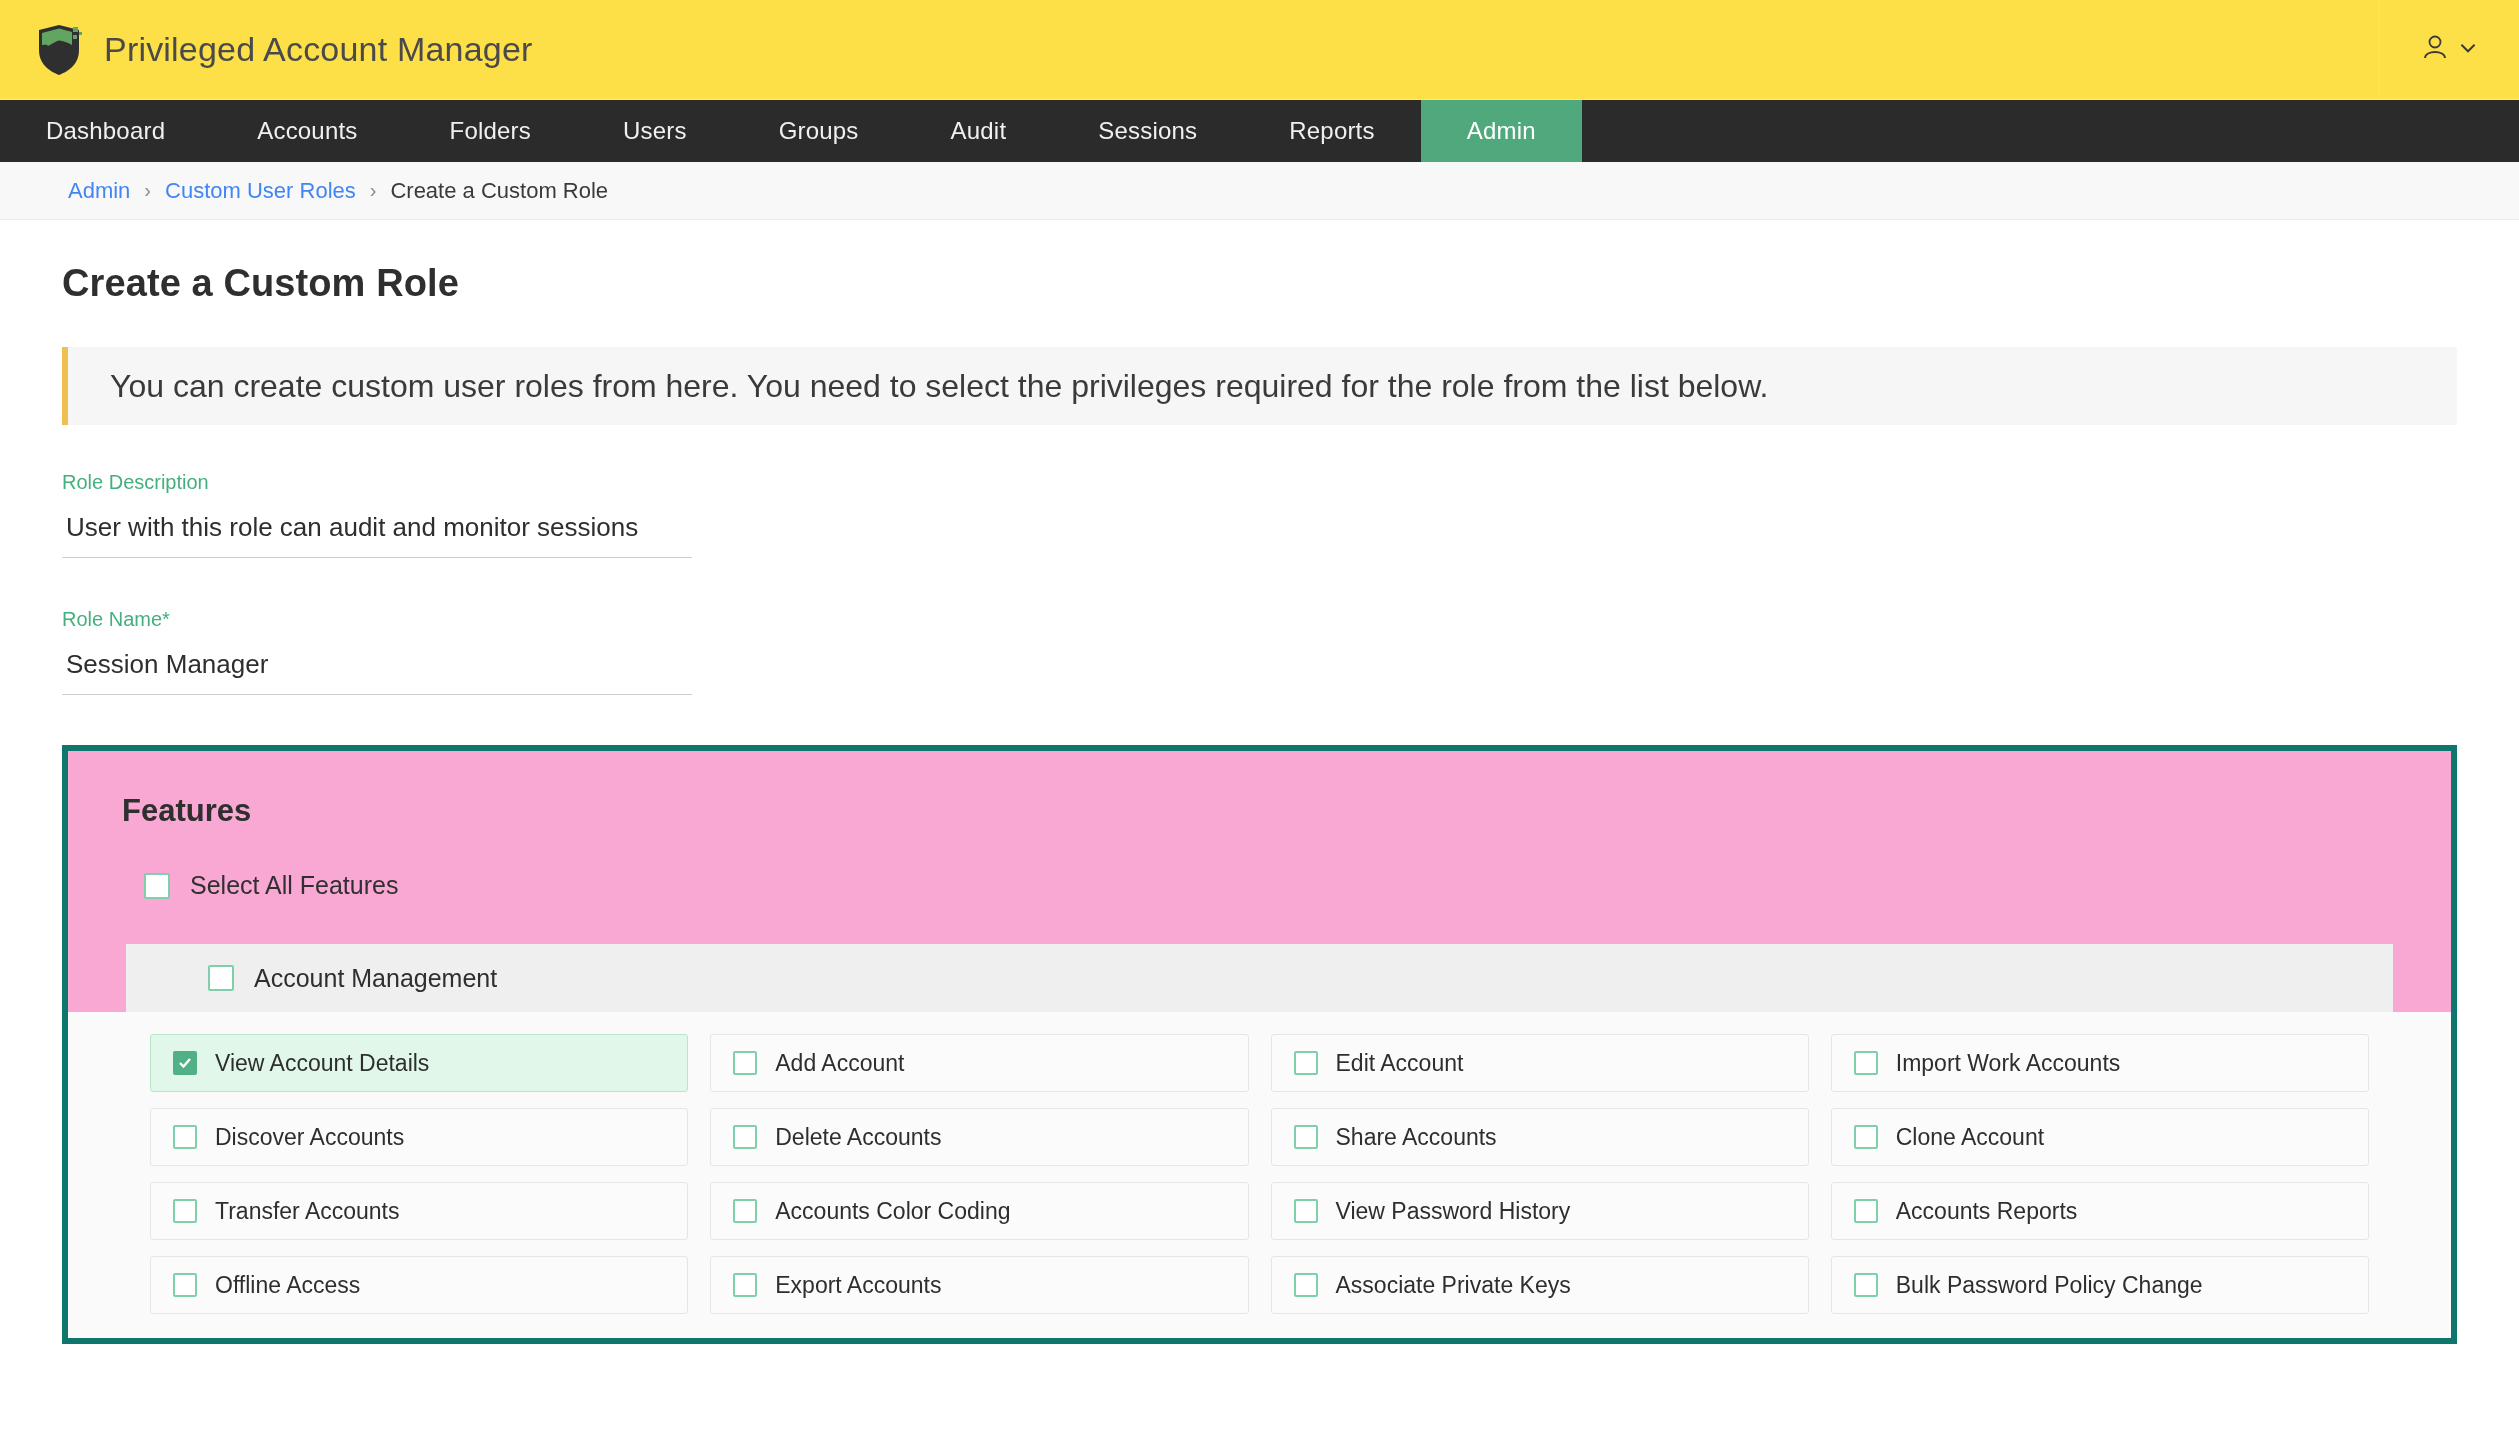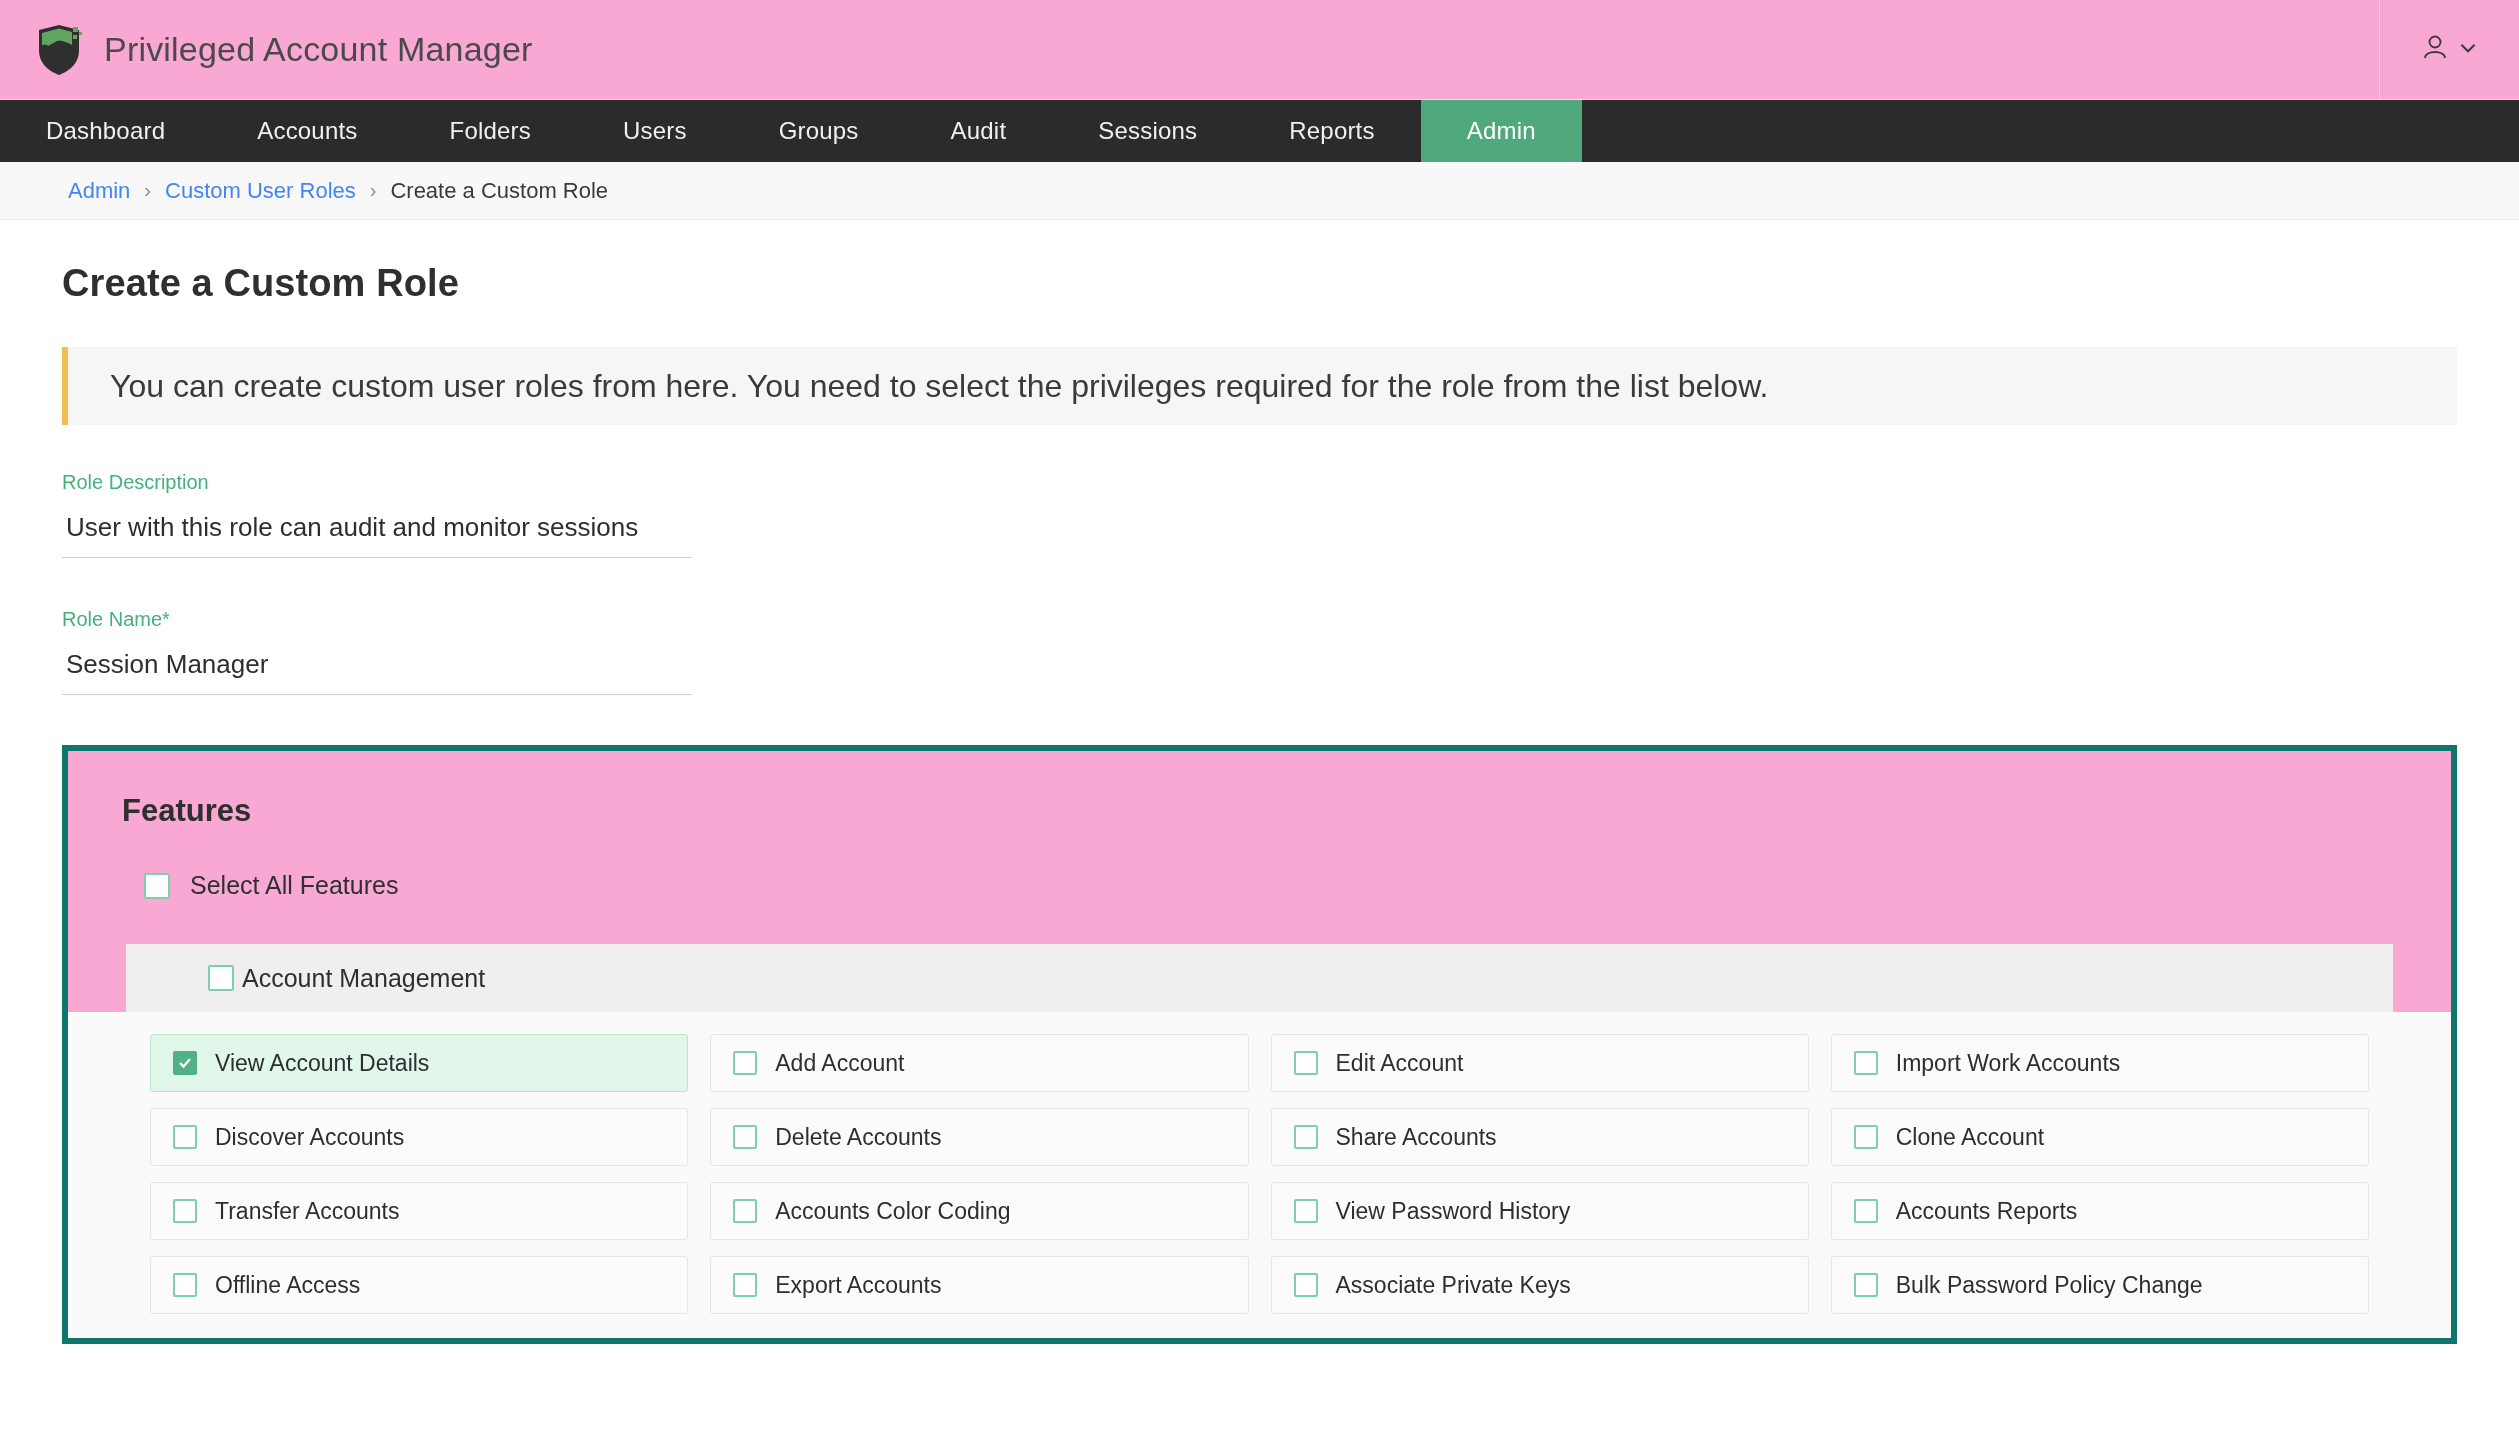--- a/index.html
+++ b/index.html
@@ -9,21 +9,21 @@
     height: 1431px;
     background: #ffffff;
     font-family: "Liberation Sans", sans-serif;
     overflow: hidden;
   }
 
   
   .topbar {
     height: 100px;
     width: 100%;
-    background: #f9a8d4;
+    background: #fde047;
     display: flex;
     align-items: stretch;
     border-bottom: 1px solid #e3e3e3;
     gap: 28px;
   }
   .brand {
     display: flex;
     align-items: center;
     padding-left: 36px;
     flex: 0 0 auto;
@@ -179,21 +179,21 @@
     margin-bottom: 44px;
     cursor: pointer;
   }
   .select-all-label { font-size: 25px; color: #303030; }
 
   .group-header {
     background: #efefef;
     height: 68px;
     display: flex;
     align-items: center;
-    gap: 8px;
+    gap: 20px;
     padding-left: 82px;
     margin: 0 58px 0 58px;
     cursor: pointer;
   }
   .group-header-label { font-size: 25px; color: #2f2f2f; }
 
   .grid-wrap { padding: 22px 58px 0 58px; background: #fafafa; }
   .feature-grid {
     display: grid;
     grid-template-columns: repeat(4, 1fr);

